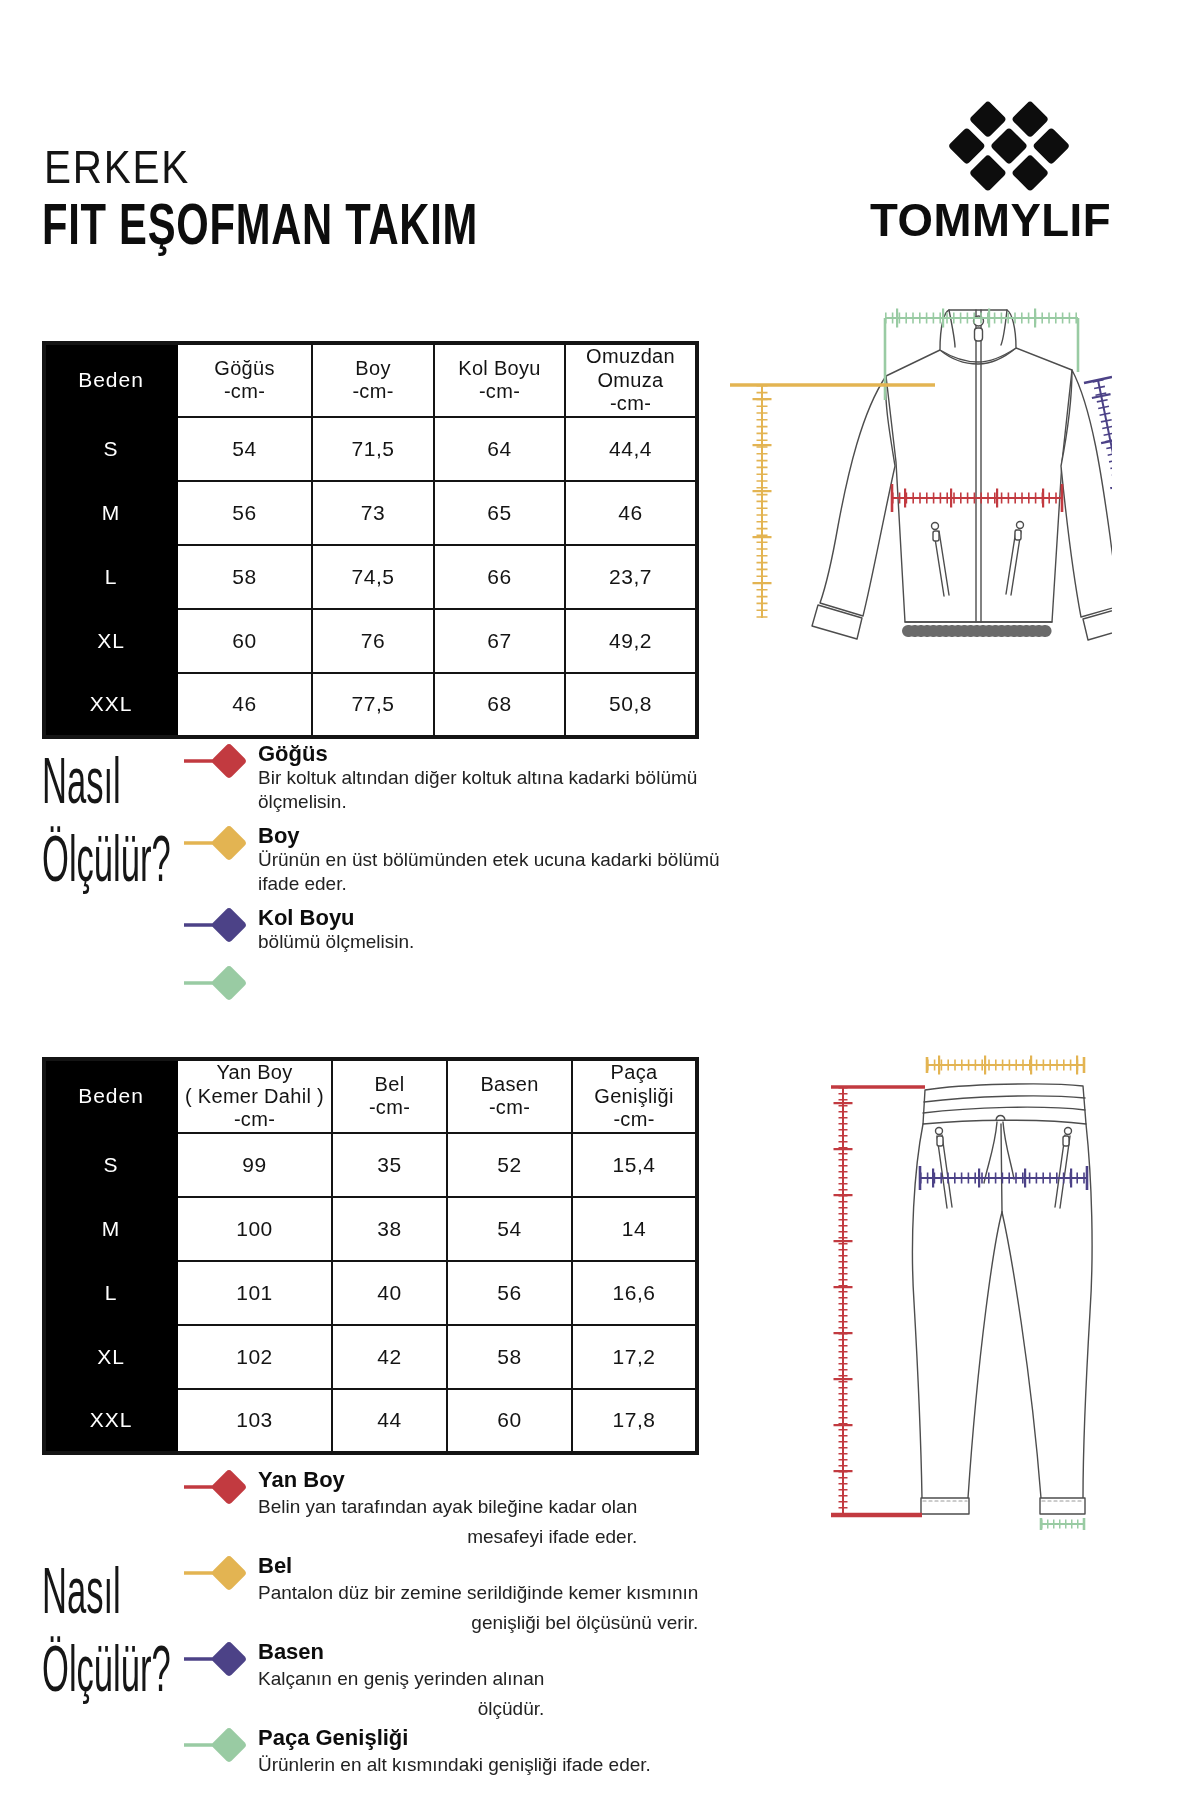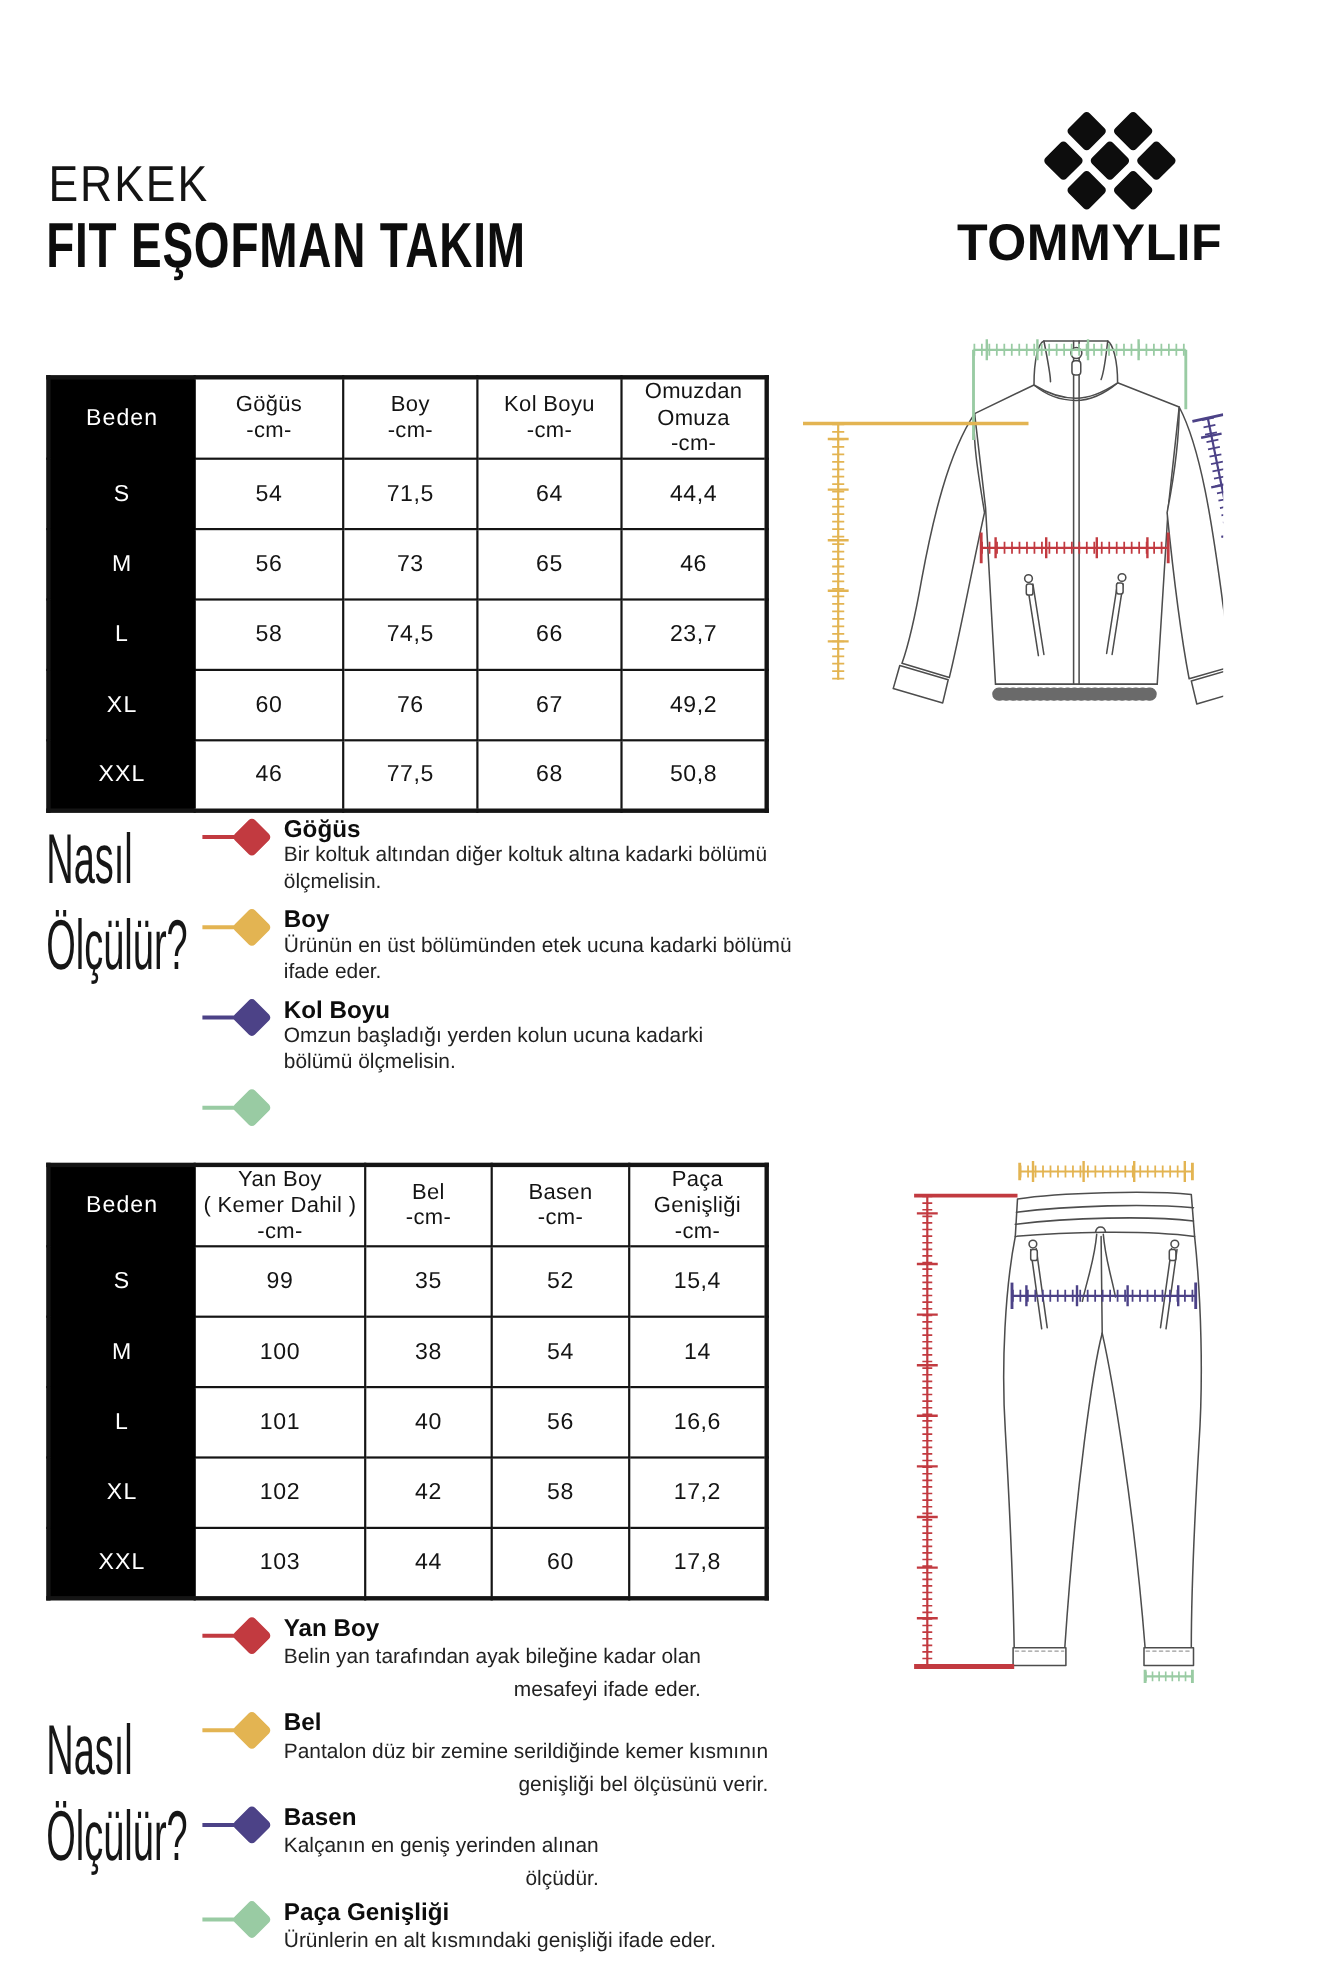--- a/index.html
+++ b/index.html
@@ -245,21 +245,20 @@
       </div>
     </div>
     <div class="legend-item">
       <svg class="legend-marker" width="66" height="38" viewBox="0 0 66 38">
         <line x1="2" y1="19" x2="36" y2="19" stroke-width="3.6" style="stroke: rgb(76, 66, 135);"></line>
         <rect x="-13" y="-13" width="26" height="26" rx="4" transform="translate(47,19) rotate(45)" style="fill: rgb(76, 66, 135);"></rect>
       </svg>
       <div class="legend-text">
         <div class="legend-title">Kol Boyu</div>
         <div class="legend-desc">
-          <div>Omzun başladığı yerden kolun ucuna kadarki</div>
           <div>bölümü ölçmelisin.</div>
         </div>
       </div>
     </div>
     <div class="legend-item">
       <svg class="legend-marker" width="66" height="38" viewBox="0 0 66 38">
         <line x1="2" y1="19" x2="36" y2="19" stroke-width="3.6" style="stroke: rgb(153, 203, 163);"></line>
         <rect x="-13" y="-13" width="26" height="26" rx="4" transform="translate(47,19) rotate(45)" style="fill: rgb(153, 203, 163);"></rect>
       </svg>
     </div>

